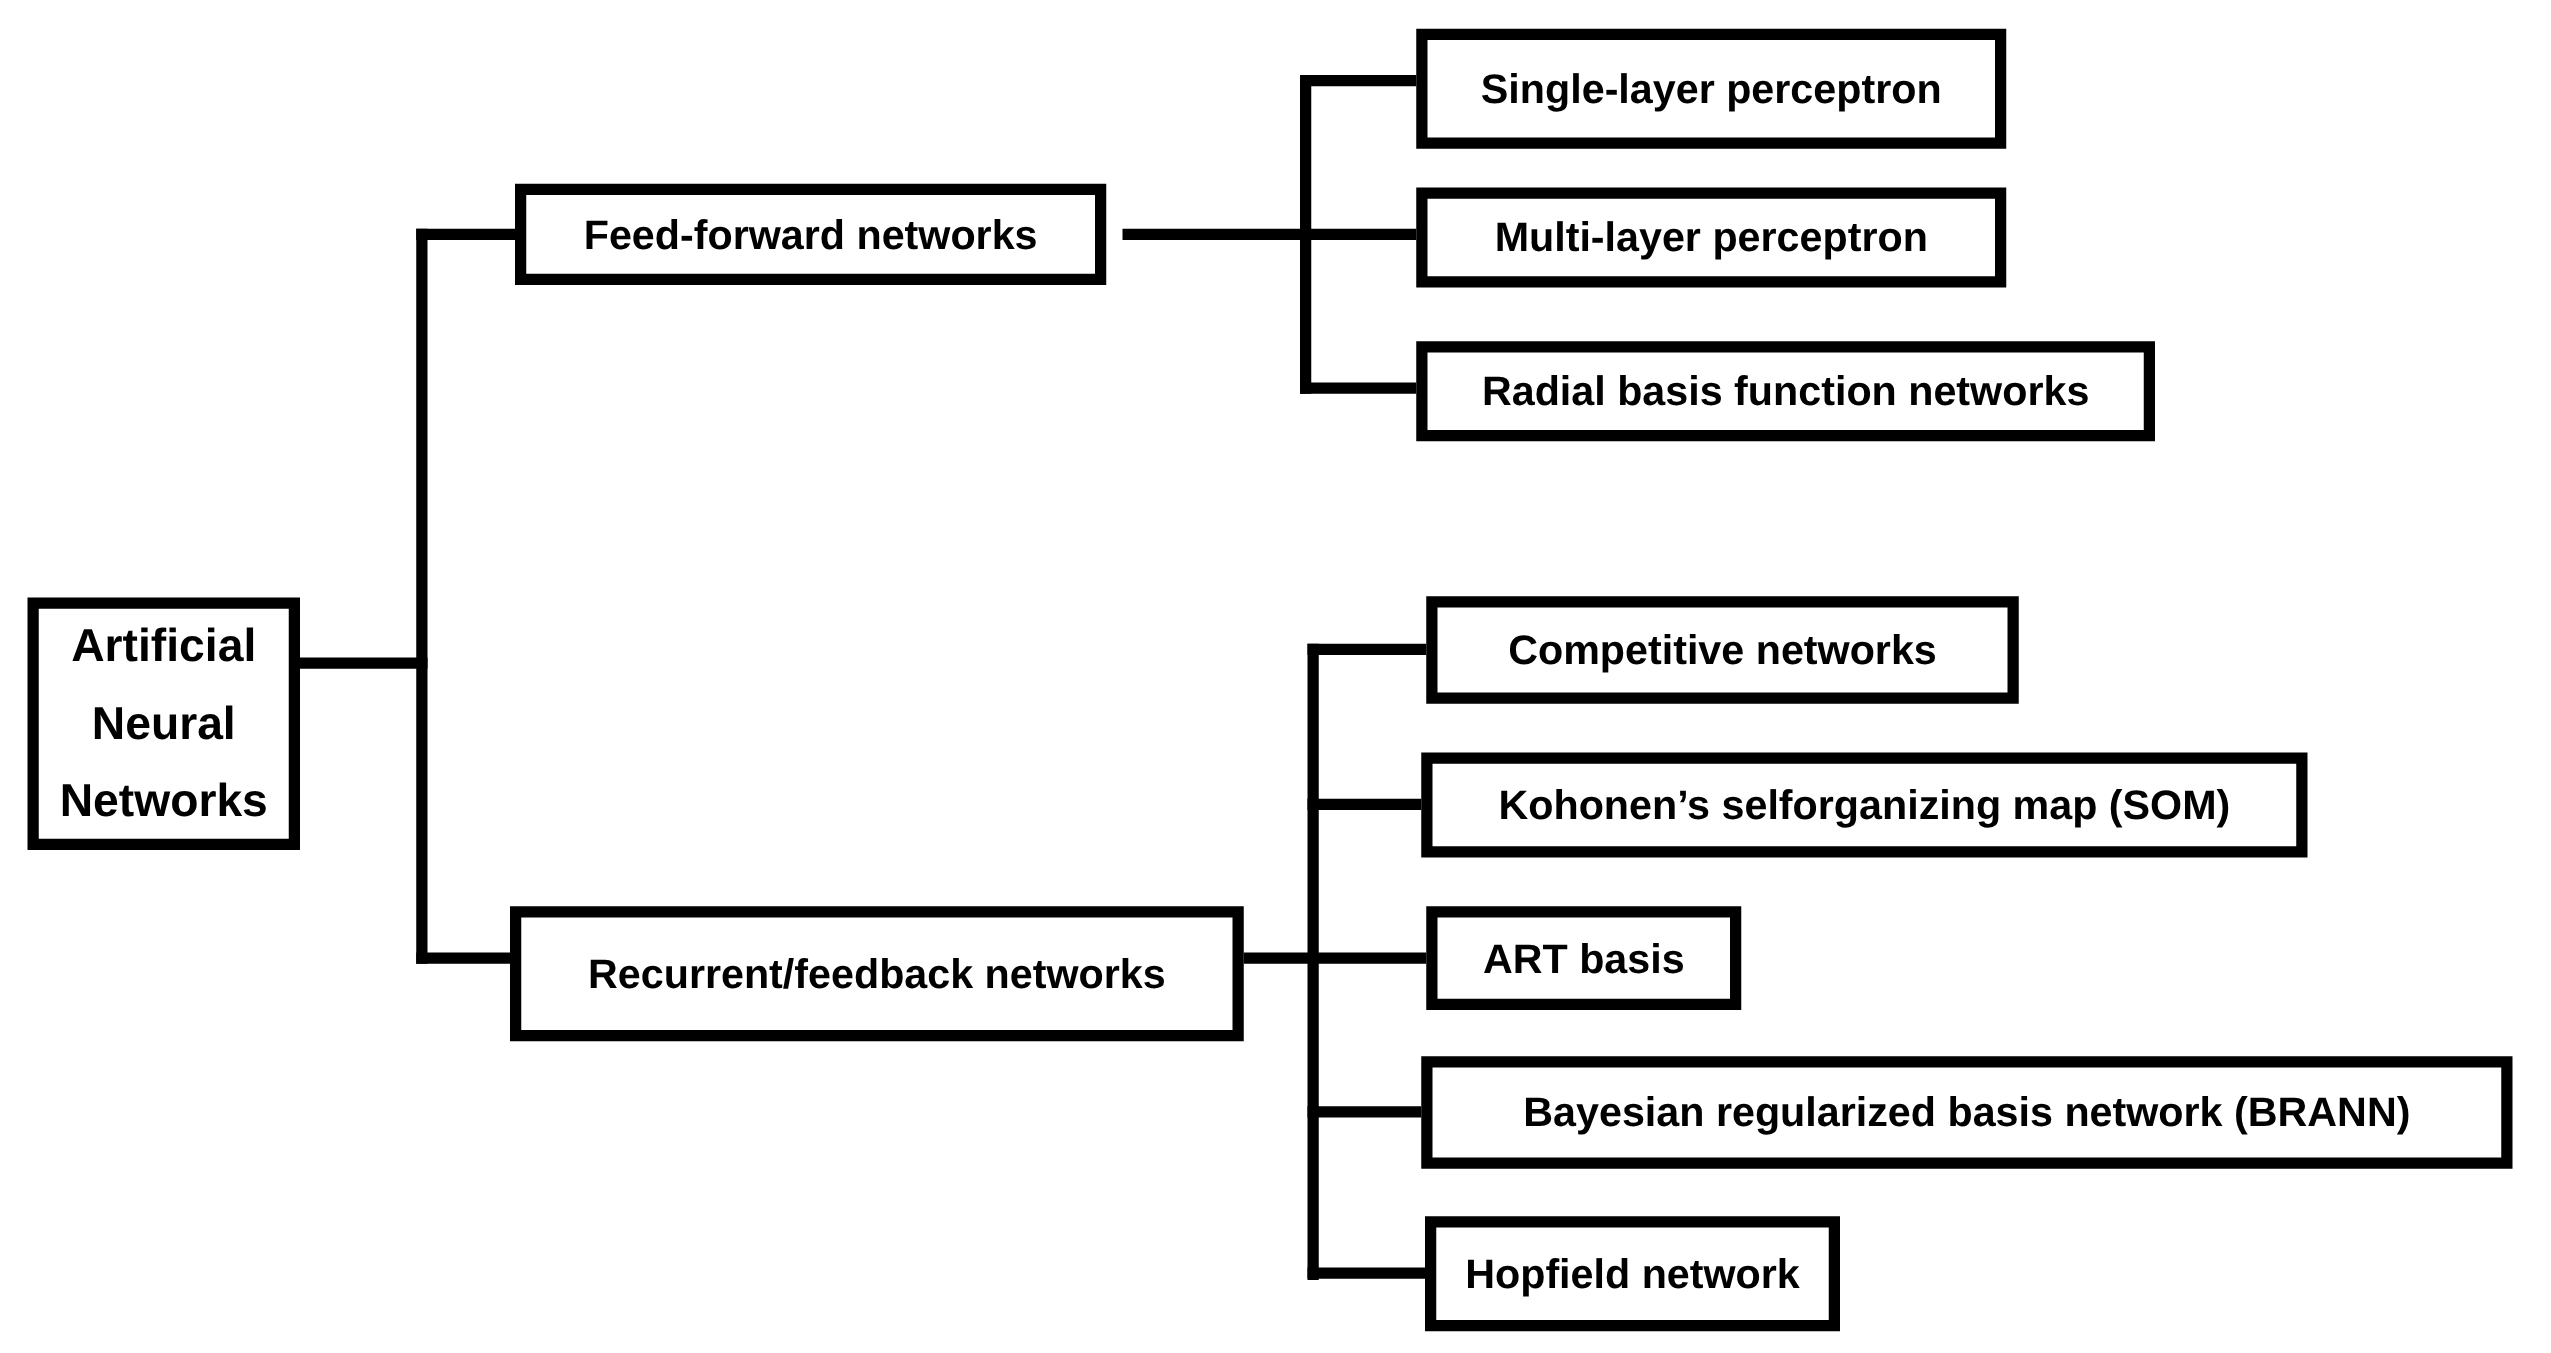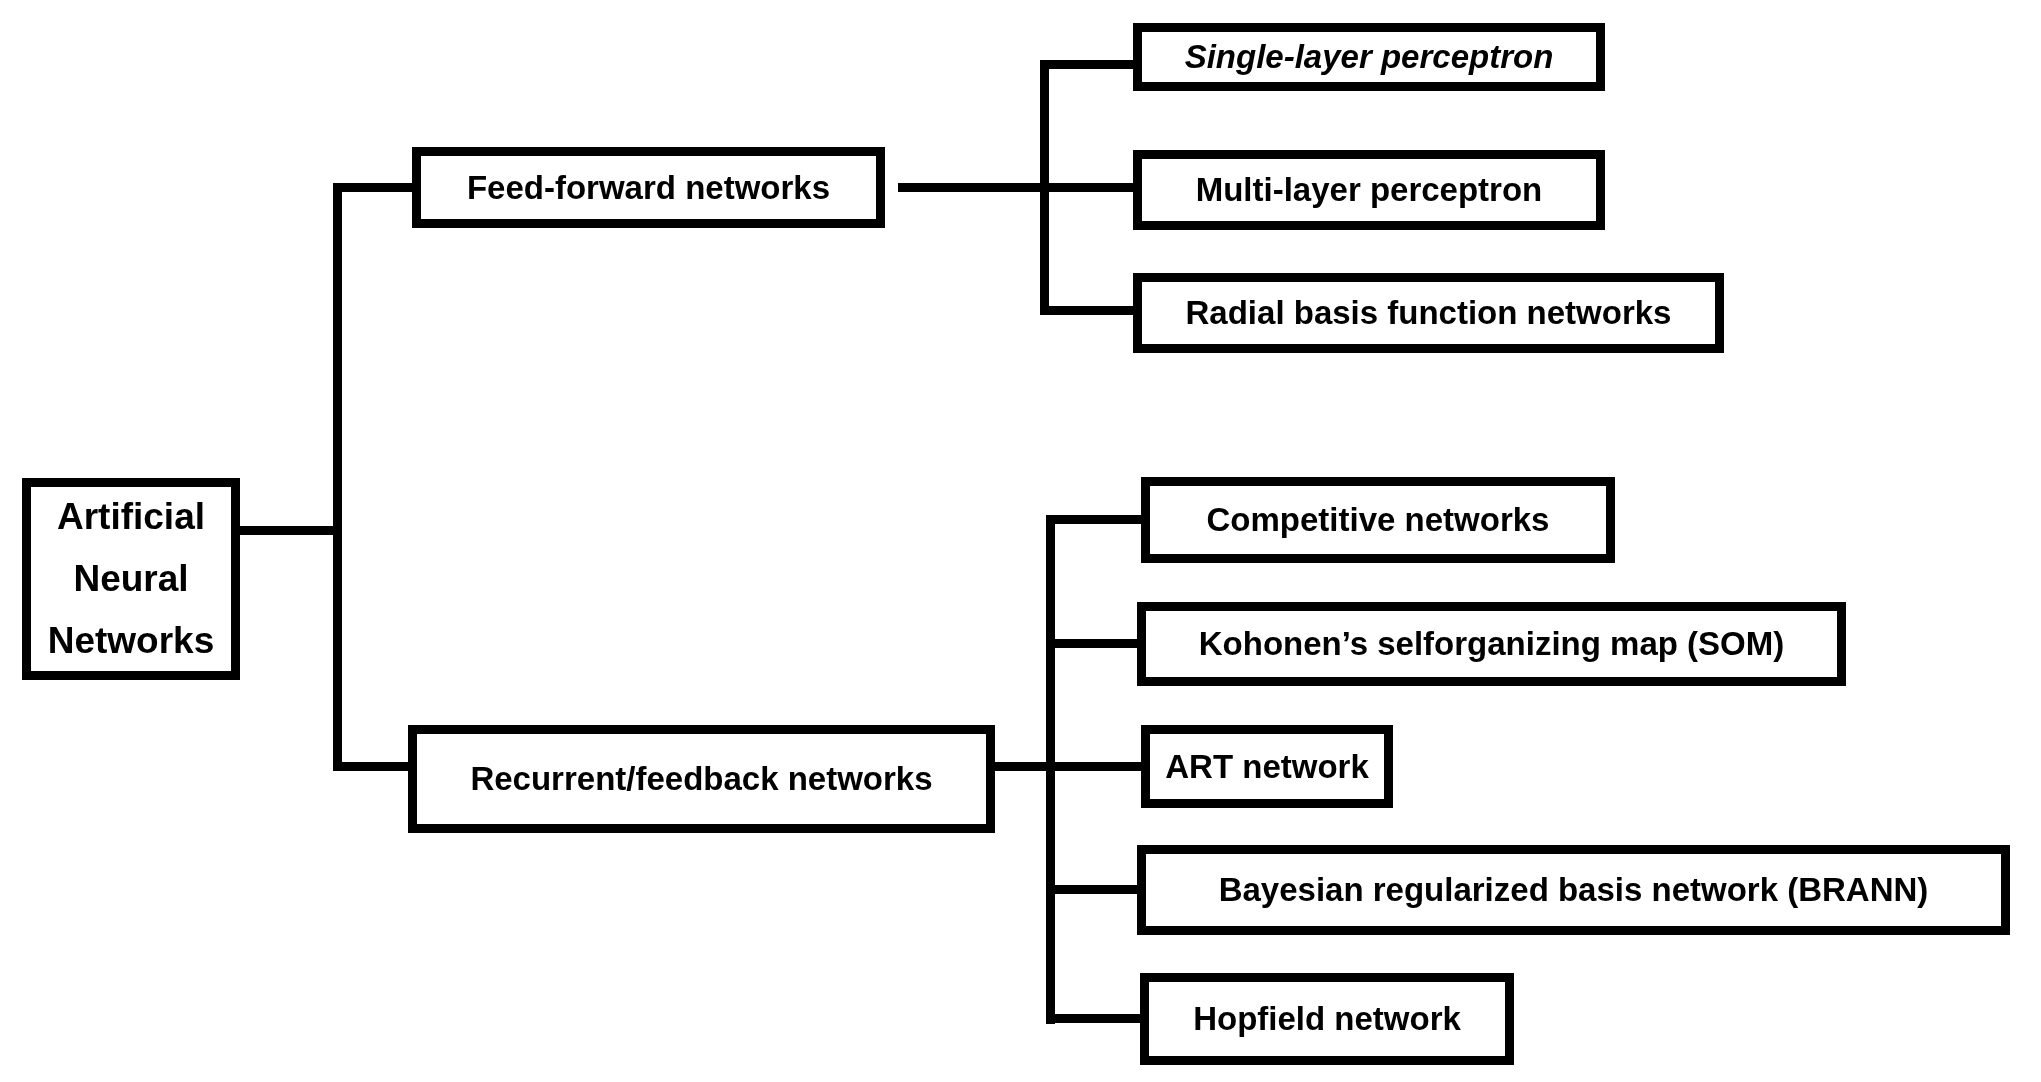--- a/index.html
+++ b/index.html
@@ -36,29 +36,29 @@
     margin-top: 48px;
   }
   .line {
     position: absolute;
     background: var(--line-color, #000000);
   }
 
   
   #n-root        { left: 22px;   top: 430px; width: 218px; height: 202px; }
   #n-ff          { left: 412px;  top: 147px; width: 473px; height: 81px;  }
-  #n-single      { left: 1133px; top: 23px;  width: 472px; height: 68px; font-style: italic;  }
+  #n-single      { left: 1133px; top: 23px;  width: 472px; height: 96px;  }
   #n-multi       { left: 1133px; top: 150px; width: 472px; height: 80px;  }
   #n-radial      { left: 1133px; top: 273px; width: 591px; height: 80px;  }
   #n-rec         { left: 408px;  top: 725px; width: 587px; height: 108px;  }
   #n-comp        { left: 1141px; top: 477px; width: 474px; height: 86px;  }
   #n-koh         { left: 1137px; top: 602px; width: 709px; height: 84px;  }
   #n-art         { left: 1141px; top: 725px; width: 252px; height: 83px;  }
   #n-brann       { left: 1137px; top: 845px; width: 873px; height: 90px;  }
-  #n-hop         { left: 1140px; top: 973px; width: 374px; height: 92px;  }
+  #n-hop         { left: 1140px; top: 973px; width: 332px; height: 92px;  }
 
   
   #c-root-h      { left: 236px;  top: 526px;  width: 106px; height: 9px;  }
   #c-trunk-v     { left: 333px;  top: 183px;  width: 9px;   height: 588px;}
   #c-trunk-ff    { left: 333px;  top: 183px;  width: 100px; height: 9px;  }
   #c-trunk-rec   { left: 333px;  top: 762px;  width: 79px;  height: 9px;  }
   #c-ff-bus-h    { left: 898px;  top: 183px;  width: 239px; height: 9px;  }
   #c-ff-bus-v    { left: 1040px; top: 60px;   width: 9px;   height: 255px;}
   #c-single-stub { left: 1040px; top: 60px;   width: 97px;  height: 9px;  }
   #c-radial-stub { left: 1040px; top: 306px;  width: 97px;  height: 9px;  }
@@ -100,19 +100,19 @@
   <div class="node" id="n-multi">Multi-layer perceptron</div>
 
   <div class="node" id="n-radial">Radial basis function networks</div>
 
   <div class="node" id="n-rec">Recurrent/feedback networks</div>
 
   <div class="node" id="n-comp">Competitive networks</div>
 
   <div class="node" id="n-koh">Kohonen’s selforganizing map (SOM)</div>
 
-  <div class="node" id="n-art">ART network</div>
+  <div class="node" id="n-art">ART basis</div>
 
   <div class="node" id="n-brann">Bayesian regularized basis network (BRANN)</div>
 
   <div class="node" id="n-hop">Hopfield network</div>
 
 </div>
 
 </body></html>

